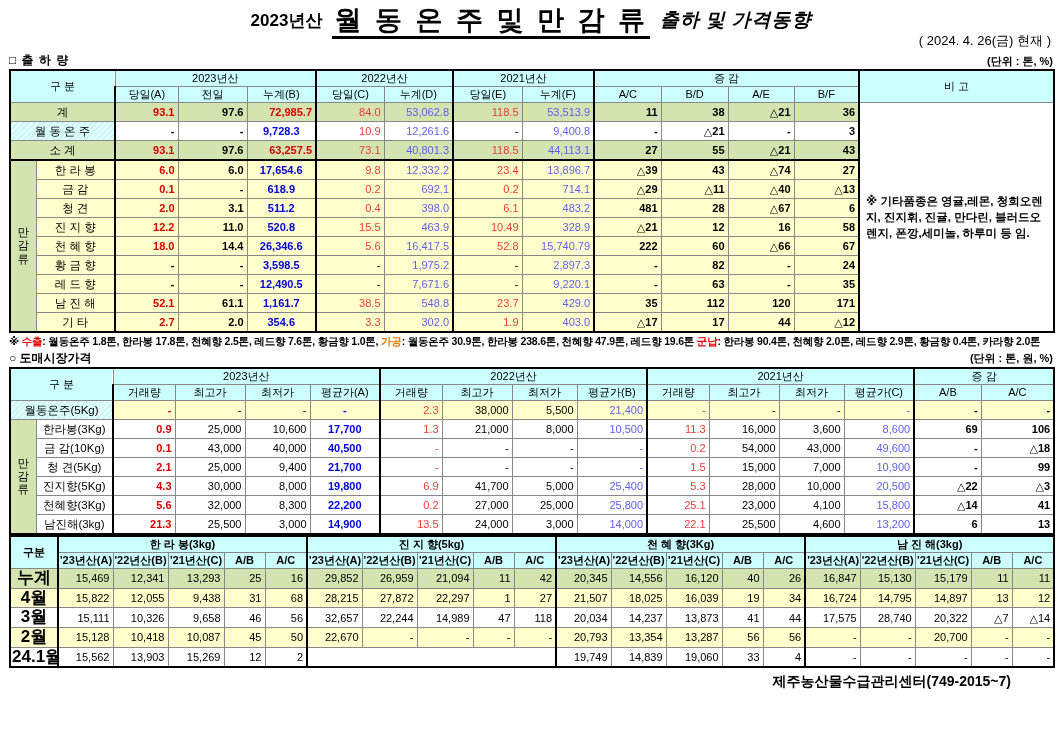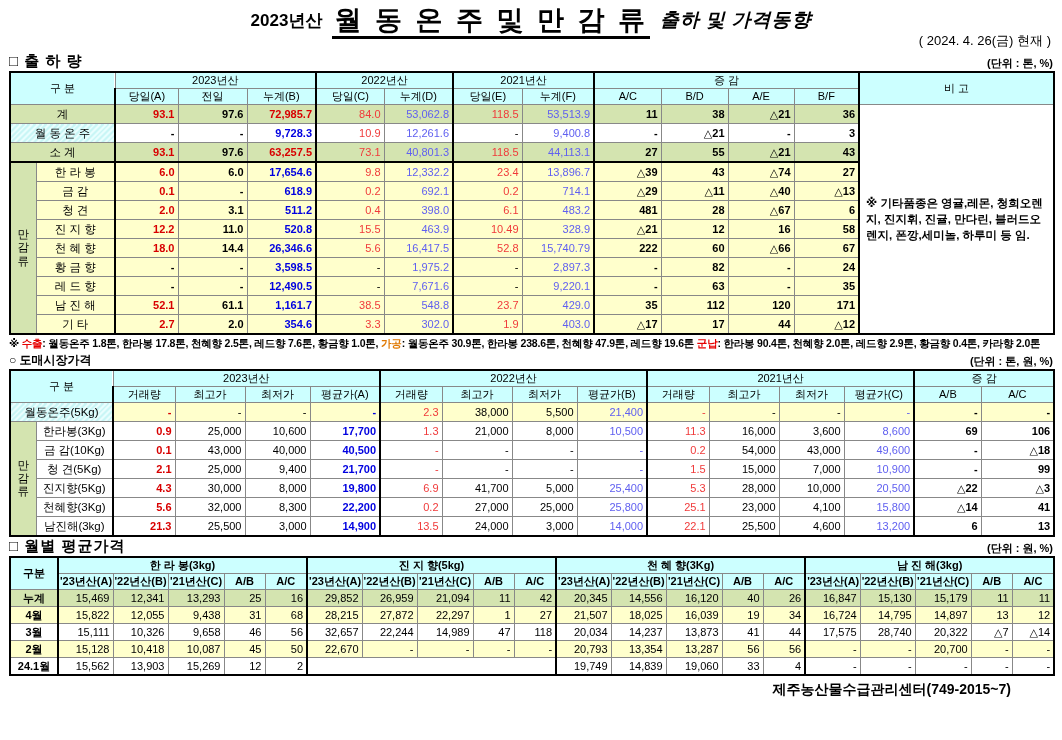--- a/index.html
+++ b/index.html
@@ -12,50 +12,50 @@
   .t-year{font-size:17px;font-weight:700;vertical-align:middle;margin-right:10px;}
   .t-main{font-size:27px;font-weight:700;letter-spacing:3px;border-bottom:3px solid #000;
           padding:0 2px 1px;vertical-align:middle;}
   .t-suf{font-family:"Liberation Serif","DejaVu Serif",serif;font-style:italic;
          font-size:19px;font-weight:700;letter-spacing:1px;vertical-align:middle;margin-left:10px;}
   .t-url{font-size:13px;font-weight:700;margin-top:3px;}
   .t-date{position:absolute;right:2px;top:30px;font-size:13px;}
 
   
   .sect{display:flex;justify-content:space-between;align-items:flex-end;margin-top:3px;}
-  .sect .st{font-size:15px;font-weight:700;letter-spacing:1px;}
+  .sect .st{font-size:12px;font-weight:700;letter-spacing:1px;}
   .sect .st2{font-size:12px;font-weight:700;}
   .sect .un{font-size:11px;font-weight:700;}
 
   
   table{border-collapse:collapse;table-layout:fixed;width:1044px;border:2px solid #000;}
   th,td{border:1px solid #888;font-size:11px;padding:0 3px;white-space:nowrap;
         overflow:hidden;height:18px;line-height:1.1;}
   th{background:#ccffff;font-weight:400;text-align:center;height:15px;padding:0 1px;}
   .num{text-align:right;}
   .lbl{text-align:center;font-size:11.5px;}
   .grp{text-align:center;font-size:11.5px;line-height:1.15;padding:0;}
   .bigo{background:#fff;white-space:normal;text-align:left;vertical-align:middle;
         font-weight:700;font-size:11.5px;line-height:1.4;padding:0 6px;}
   .bg-g{background:#d4e4b0;} .bg-y{background:#ffffcc;} .bg-w{background:#fff;}
   .bg-hatch{background:repeating-linear-gradient(135deg,#c9f6f6 0,#c9f6f6 2px,#e9fefe 2px,#e9fefe 4px);}
-  .c-r{color:#d80000;} .c-r2{color:#f03a3a;} .c-b1{color:#0000e0;} .c-b2{color:#6060f0;} .c-k{color:#000;}
+  .c-r{color:#d80000;} .c-r2{color:#f03a3a;} .c-b1{color:#0000e0;text-align:center;} .c-b2{color:#6060f0;} .c-k{color:#000;}
   .bold{font-weight:700;}
   .hl{border-left:2px solid #000;}
   .dl{border-left:1px dotted #666;}
   tr.hb td{border-bottom:2px solid #000;}
 
   #fn1{font-size:10.5px;font-weight:700;margin:2px 0 1px;letter-spacing:-0.2px;}
   #fn2{font-size:12px;font-weight:700;margin:3px 0 1px;}
 
   [data-name="monthly-table"] th{font-weight:700;}
   [data-name="monthly-table"] td{height:16px;}
   [data-name="monthly-table"] tbody td{border-top:1px dotted #999;}
   [data-name="monthly-table"] tbody tr.first td{border-top:1px solid #888;}
-  [data-name="monthly-table"] .lbl{font-weight:700;font-size:11px;padding:0 1px;}
+  [data-name="monthly-table"] .lbl{font-weight:700;font-size:17px;padding:0 1px;}
 
   .foot{text-align:right;padding-right:42px;font-size:14px;font-weight:700;margin-top:5px;}
 </style>
 </head>
 <body>
 
 <div class="page" data-name="report-page">
 
   <div class="hdr" data-name="report-header">
     <span class="t-year" data-name="title-year">2023년산</span><span class="t-main" data-name="page-title">월 동 온 주 및 만 감 류</span><span class="t-suf" data-name="title-suffix">출하 및 가격동향</span>
@@ -276,21 +276,21 @@
           <td class="num c-k bold bg-y hl" data-name="table-cell">△17</td>
           <td class="num c-k bold bg-y" data-name="table-cell">17</td>
           <td class="num c-k bold bg-y" data-name="table-cell">44</td>
           <td class="num c-k bold bg-y" data-name="table-cell">△12</td>
         </tr>
       </tbody>
     </table>
 
   <div id="fn1" data-name="shipment-footnote"><span data-name="footnote-part" style="color: rgb(0, 0, 0);">※ </span><span data-name="footnote-part" style="color: rgb(230, 0, 0);">수출</span><span data-name="footnote-part" style="color: rgb(0, 0, 0);">: 월동온주 1.8톤, 한라봉 17.8톤, 천혜향 2.5톤, 레드향 7.6톤, 황금향 1.0톤, </span><span data-name="footnote-part" style="color: rgb(224, 120, 0);">가공</span><span data-name="footnote-part" style="color: rgb(0, 0, 0);">: 월동온주 30.9톤, 한라봉 238.6톤, 천혜향 47.9톤, 레드향 19.6톤 </span><span data-name="footnote-part" style="color: rgb(230, 0, 0);">군납</span><span data-name="footnote-part" style="color: rgb(0, 0, 0);">: 한라봉 90.4톤, 천혜향 2.0톤, 레드향 2.9톤, 황금향 0.4톤, 카라향 2.0톤</span></div>
 
-  <div class="sect" style="margin-top:0;" data-name="price-subsection-bar">
+  <div class="sect" style="margin-top:0;align-items:center;" data-name="price-subsection-bar">
     <span class="st2" data-name="subsection-title-wholesale">○ 도매시장가격</span>
     <span class="un" data-name="price-unit-label">(단위 : 톤, 원, %)</span>
   </div>
 
   <table data-name="price-table">
       <colgroup>
         <col style="width:26px">
         <col style="width:77px">
         <col style="width:62px">
         <col style="width:70px">
@@ -450,24 +450,20 @@
           <td class="num c-k bg-w" data-name="table-cell">25,500</td>
           <td class="num c-k bg-w" data-name="table-cell">4,600</td>
           <td class="num c-b2 bg-w" data-name="table-cell">13,200</td>
           <td class="num c-k bold bg-w hl" data-name="table-cell">6</td>
           <td class="num c-k bold bg-w dl" data-name="table-cell">13</td>
         </tr>
       </tbody>
     </table>
 
 
-  <div class="sect" style="margin-top:0;" data-name="monthly-section-bar">
-    <span class="st" data-name="section-title-monthly">□ 월별 평균가격</span>
-    <span class="un" data-name="monthly-unit-label">(단위 : 원, %)</span>
-  </div>
 
   <table data-name="monthly-table">
       <colgroup>
         <col style="width:48px">
         <col style="width:55px">
         <col style="width:55px">
         <col style="width:56px">
         <col style="width:41px">
         <col style="width:42px">
         <col style="width:55px">

